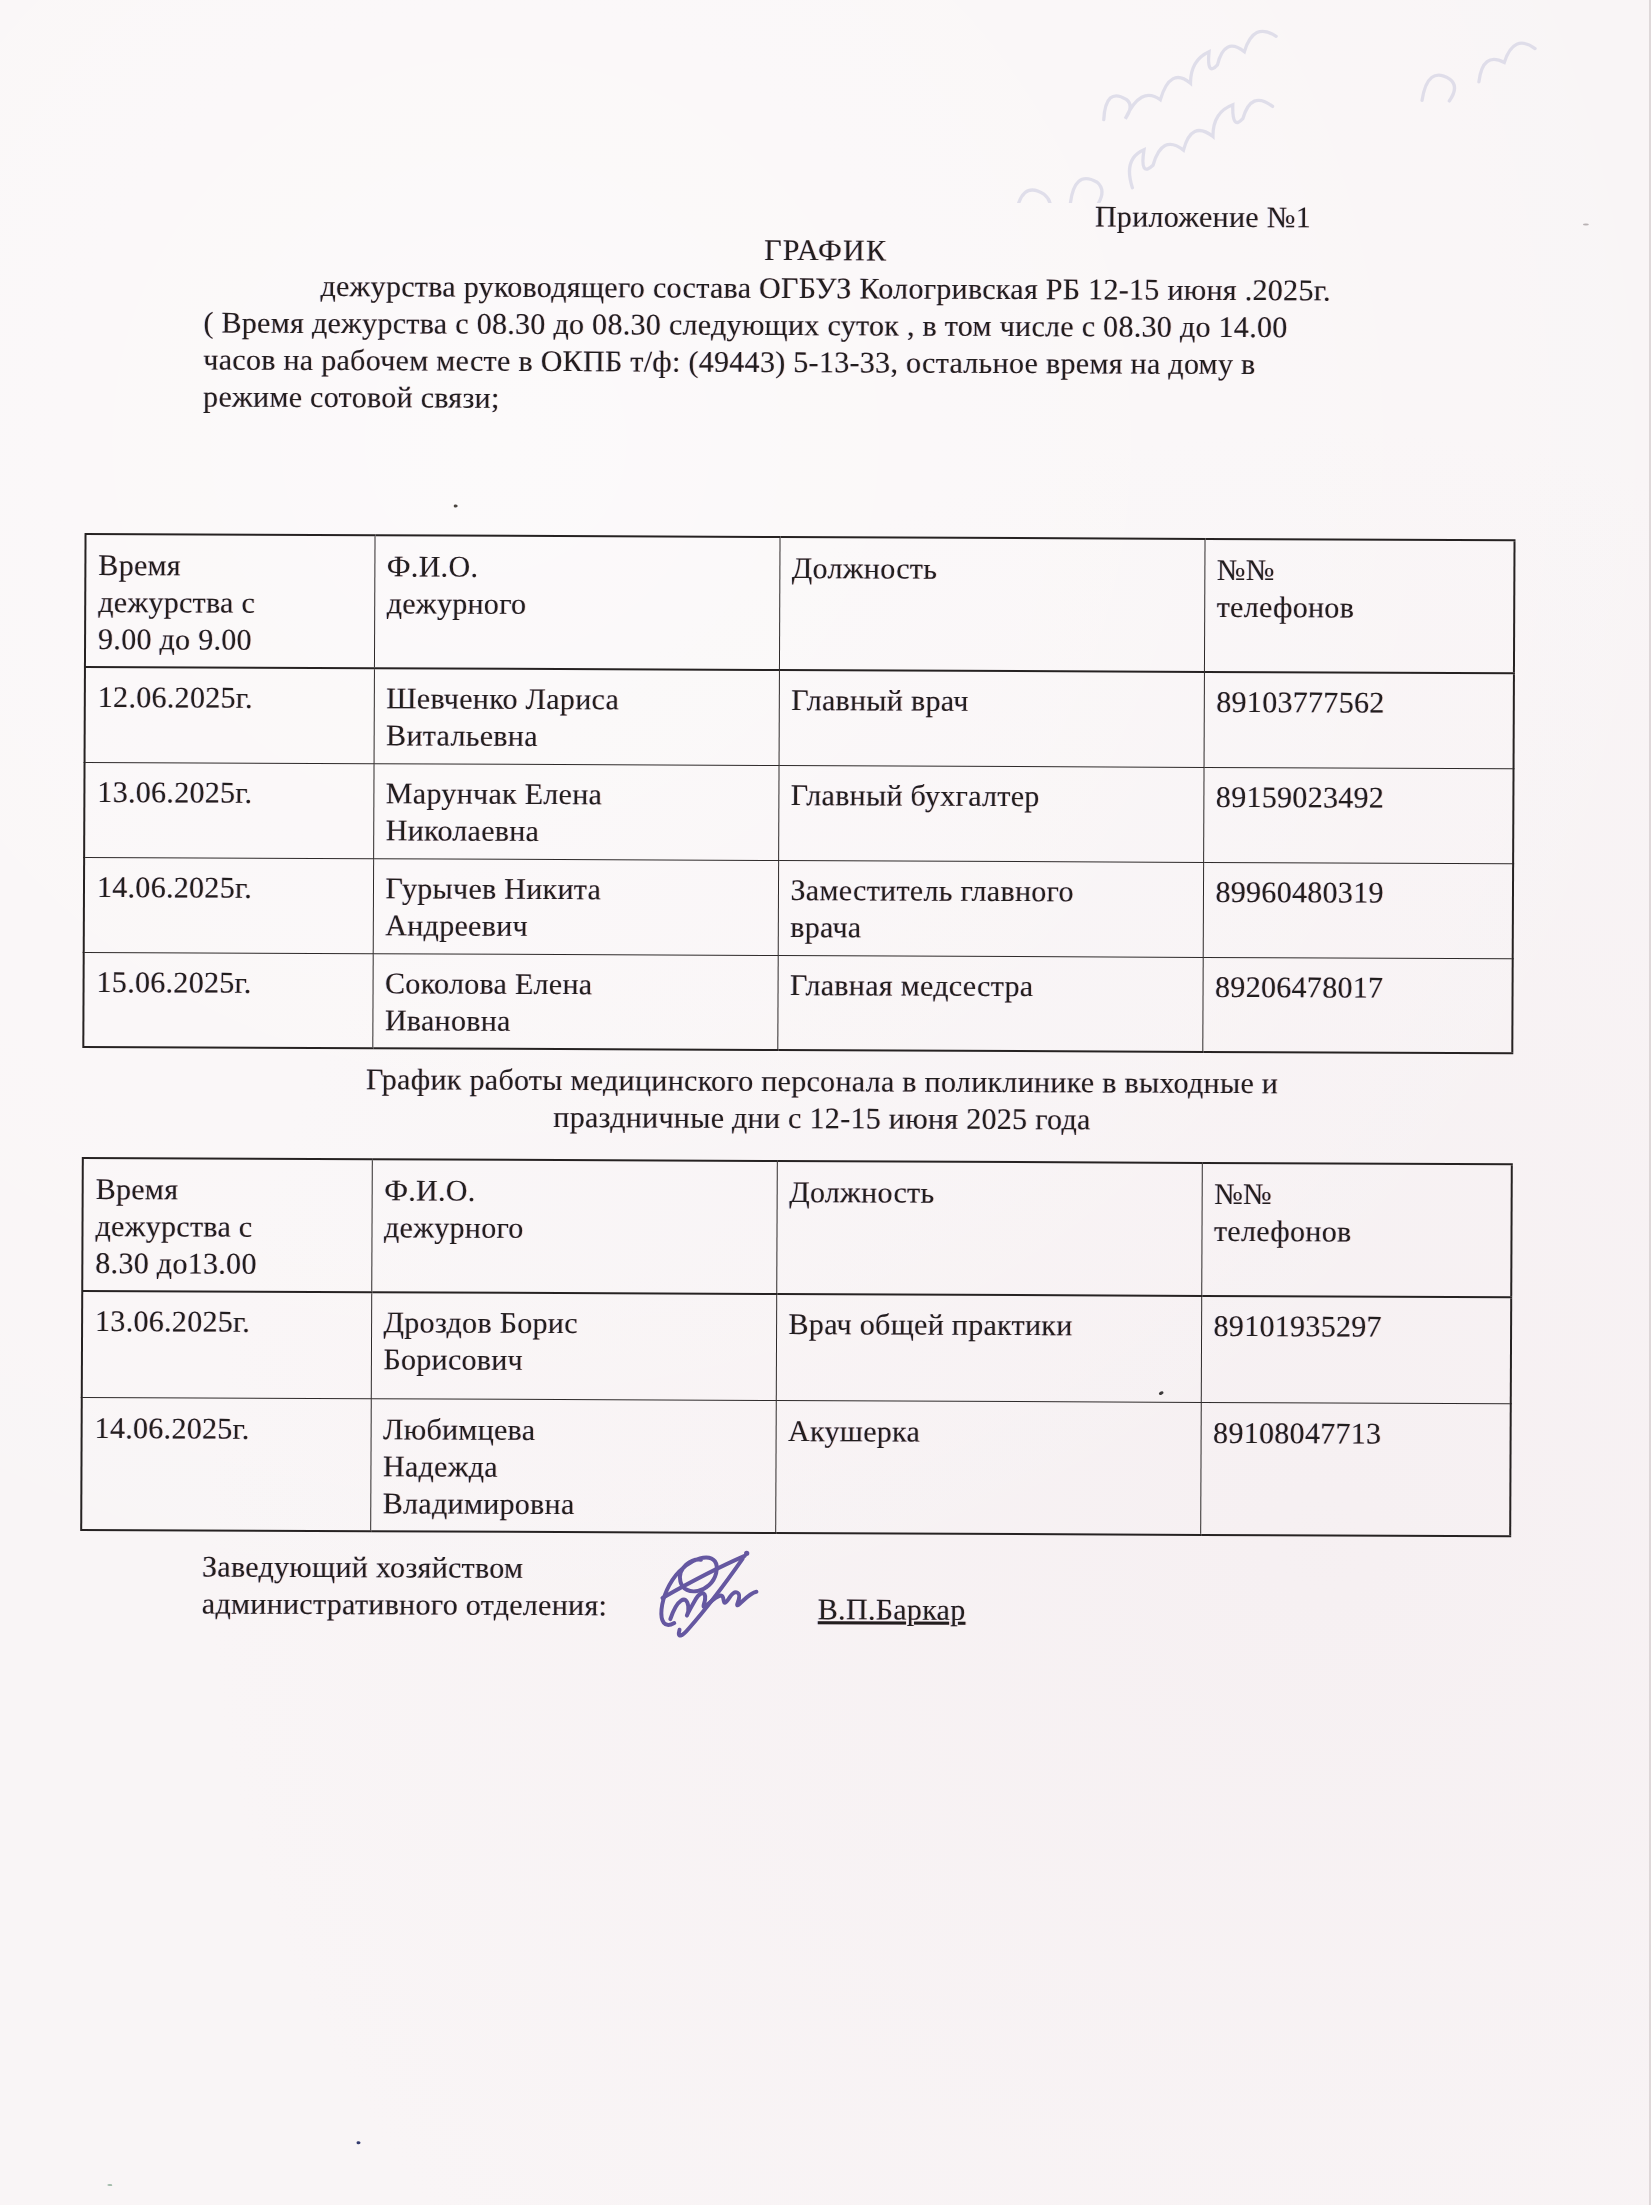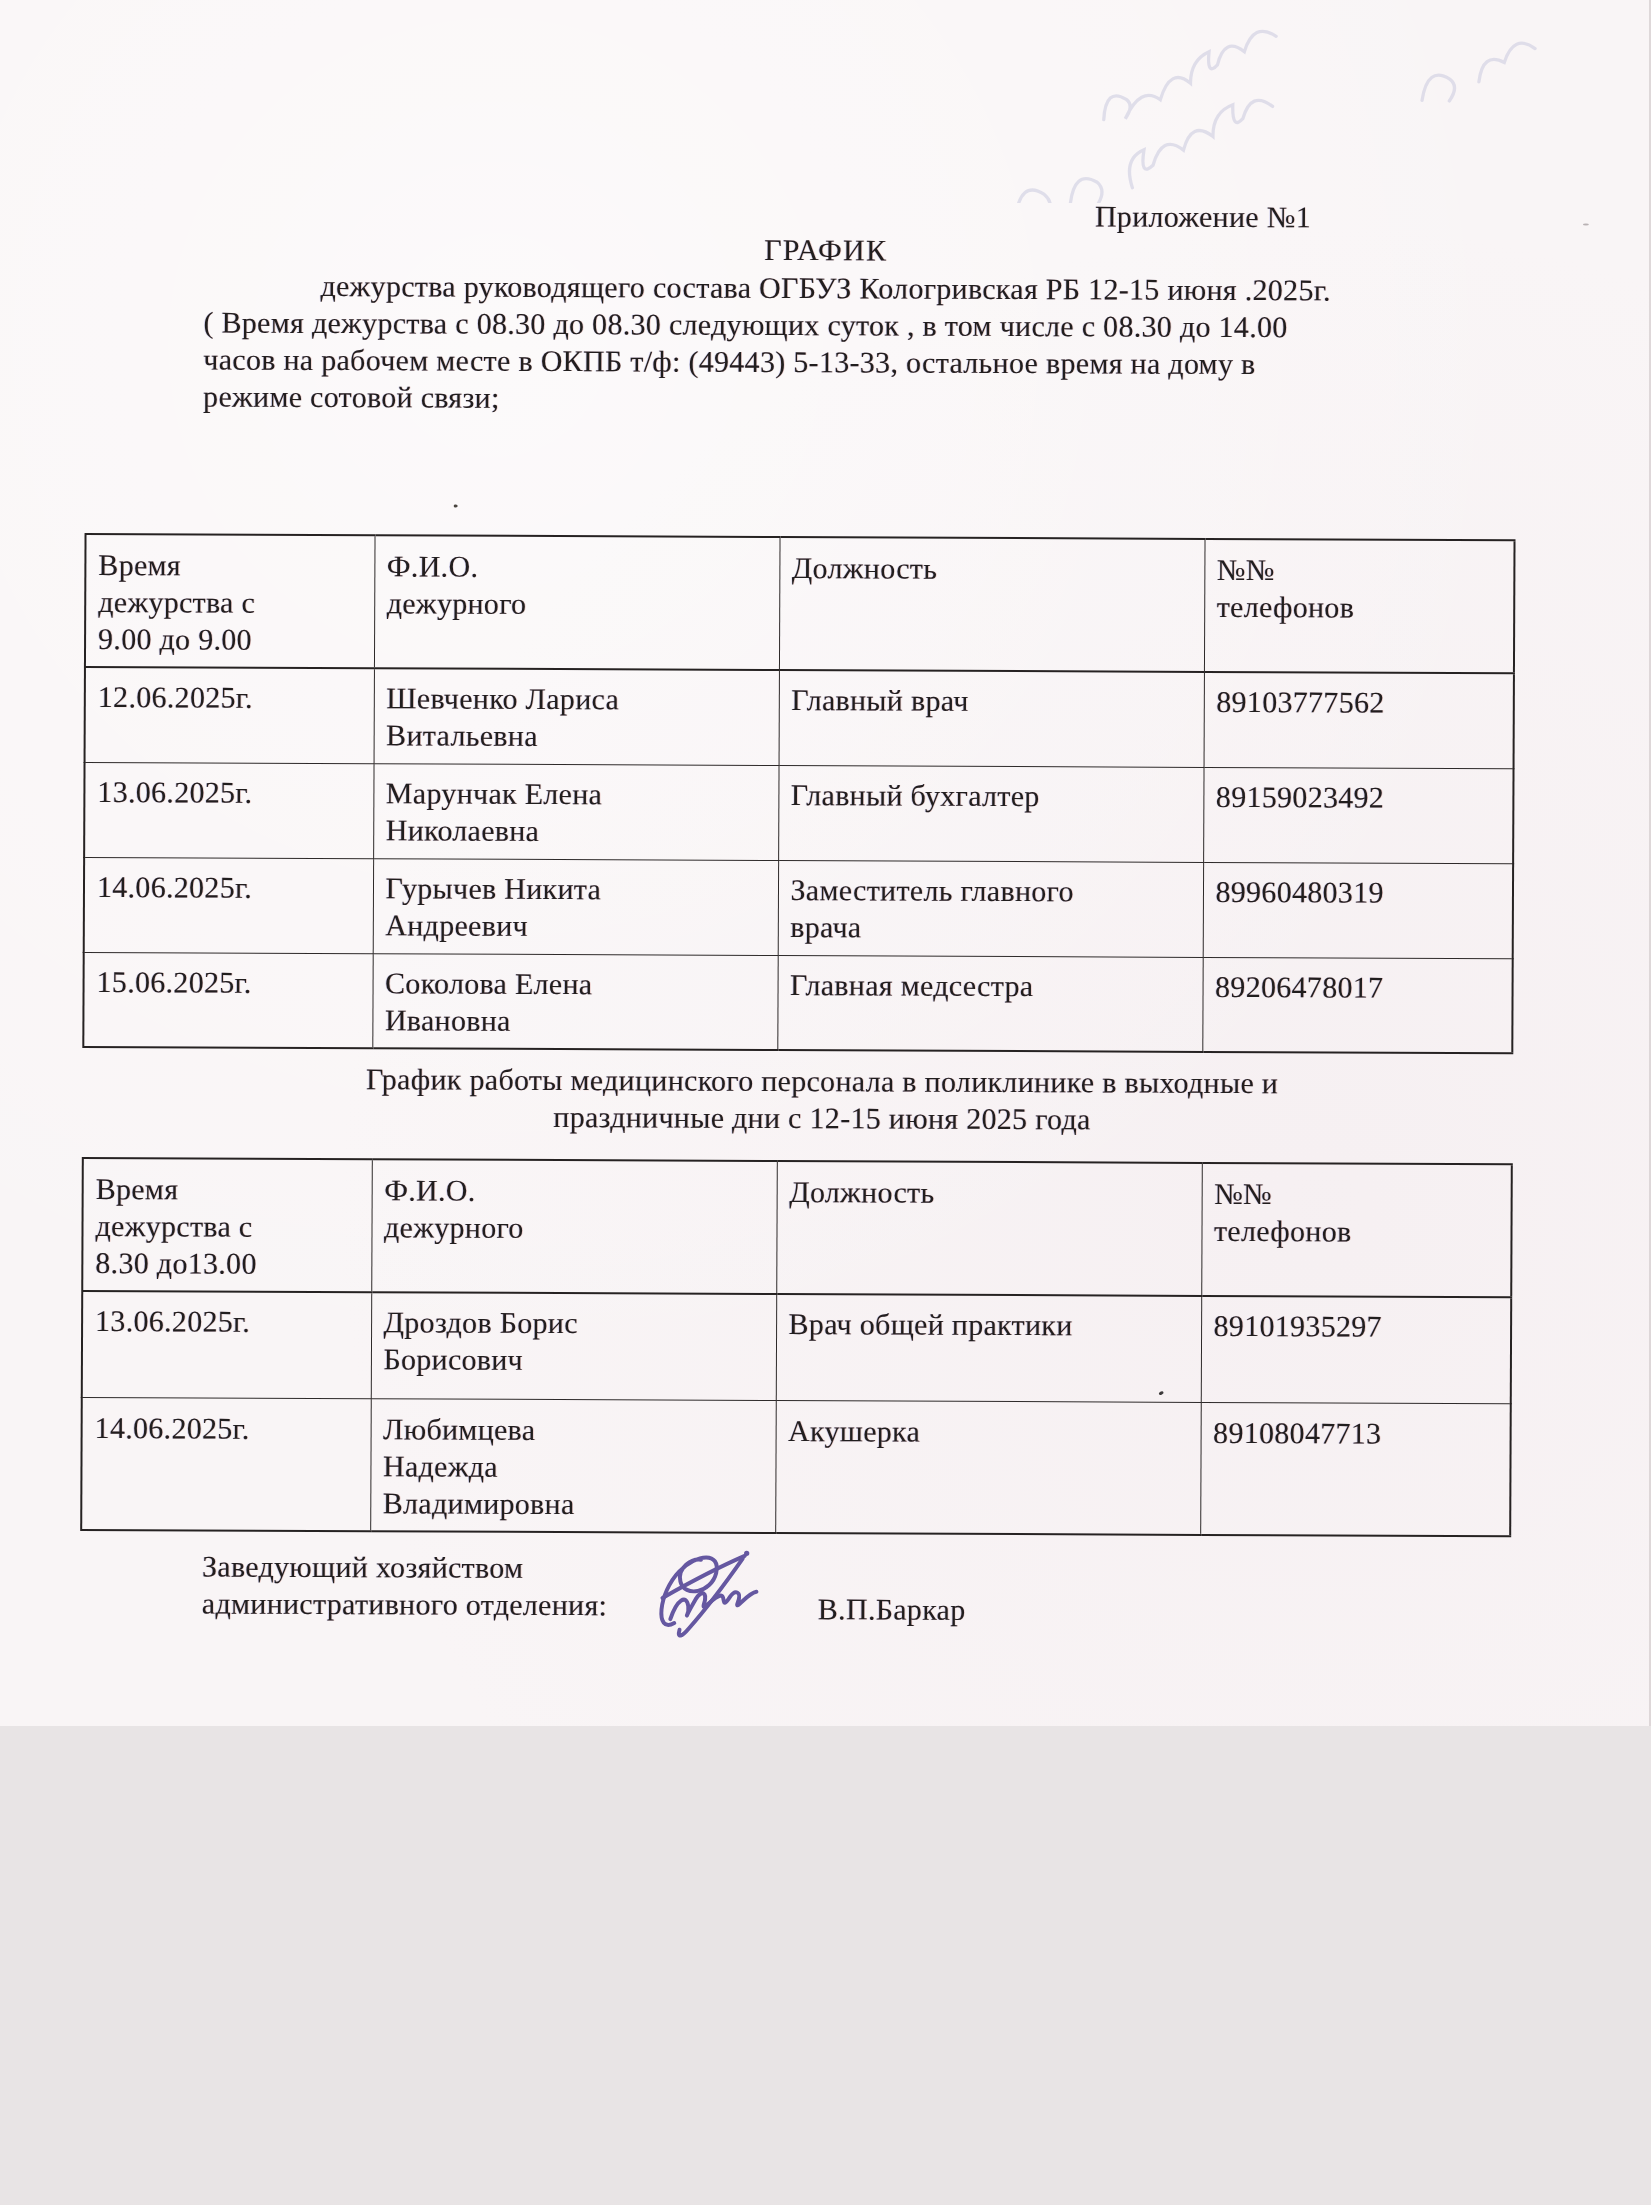--- a/index.html
+++ b/index.html
@@ -1,18 +1,18 @@
 <!DOCTYPE html>
 <html style="font-size:10.6px"><head>
 <meta charset="utf-8">
 <style>
   html,body{margin:0;padding:0;background:#e8e4e5;}
   .page{
     position:relative;
-    width:1652px;height:1726px;
+    width:1652px;height:2205px;
     background:#f9f5f6;
     background-image:
       radial-gradient(circle at 30% 20%, rgba(255,255,255,.5), rgba(255,255,255,0) 60%),
       radial-gradient(circle at 80% 70%, rgba(240,230,234,.35), rgba(240,230,234,0) 55%);
     overflow:hidden;
     font-family:"Liberation Serif","DejaVu Serif",serif;
     color:#211e1e;
   }
   .tilt{position:absolute;inset:0;transform:rotate(0.25deg);transform-origin:86px 199px;}
   .txt{
@@ -164,21 +164,21 @@
     <svg class="sig-svg" viewBox="0 0 300 260">
       <g fill="none" stroke="#584a99" stroke-width="6" stroke-linecap="round" opacity="0.92">
         <path d="M88 158 C 58 175, 64 112, 95 80 C 122 52, 158 50, 151 82 C 144 112, 103 120, 97 95 C 92 74, 114 60, 128 62"></path>
         <path d="M70 120 C 112 96, 162 70, 194 56"></path>
         <circle cx="197" cy="52" r="4" fill="#584a99" stroke="none"></circle>
         <path d="M191 60 C 166 96, 138 134, 110 166 C 100 178, 92 182, 96 168"></path>
         <path d="M82 152 C 92 122, 106 114, 109 132 C 111 146, 98 160, 120 122 C 130 106, 138 112, 133 128 C 128 144, 146 118, 158 116 C 166 115, 158 140, 172 118 C 180 106, 190 110, 184 126 C 178 142, 198 112, 212 110"></path>
       </g>
     </svg>
 
-    <div class="txt" style="left:824px;top:1587px;">В.П.Баркар</div>
+    <div class="txt" style="left:824px;top:1587px;text-decoration:underline;">В.П.Баркар</div>
 
     <div class="speck" style="left:455px;top:503px;width:4px;height:3.3px;background:#4a4540;"></div>
     <div class="speck" style="left:1164px;top:1387px;width:4.6px;height:3.3px;background:#3c3a3a;transform:rotate(-30deg);"></div>
     <div class="speck" style="left:365px;top:2140px;width:4px;height:3.3px;background:#333a6e;"></div>
     <div class="speck" style="left:1583px;top:217px;width:6px;height:2px;background:#b9b2b4;"></div>
     <div class="speck" style="left:116px;top:2184px;width:4.6px;height:2px;background:#a4bcac;"></div>
   </div>
 
   <div class="edge-right"></div>
 </div>

